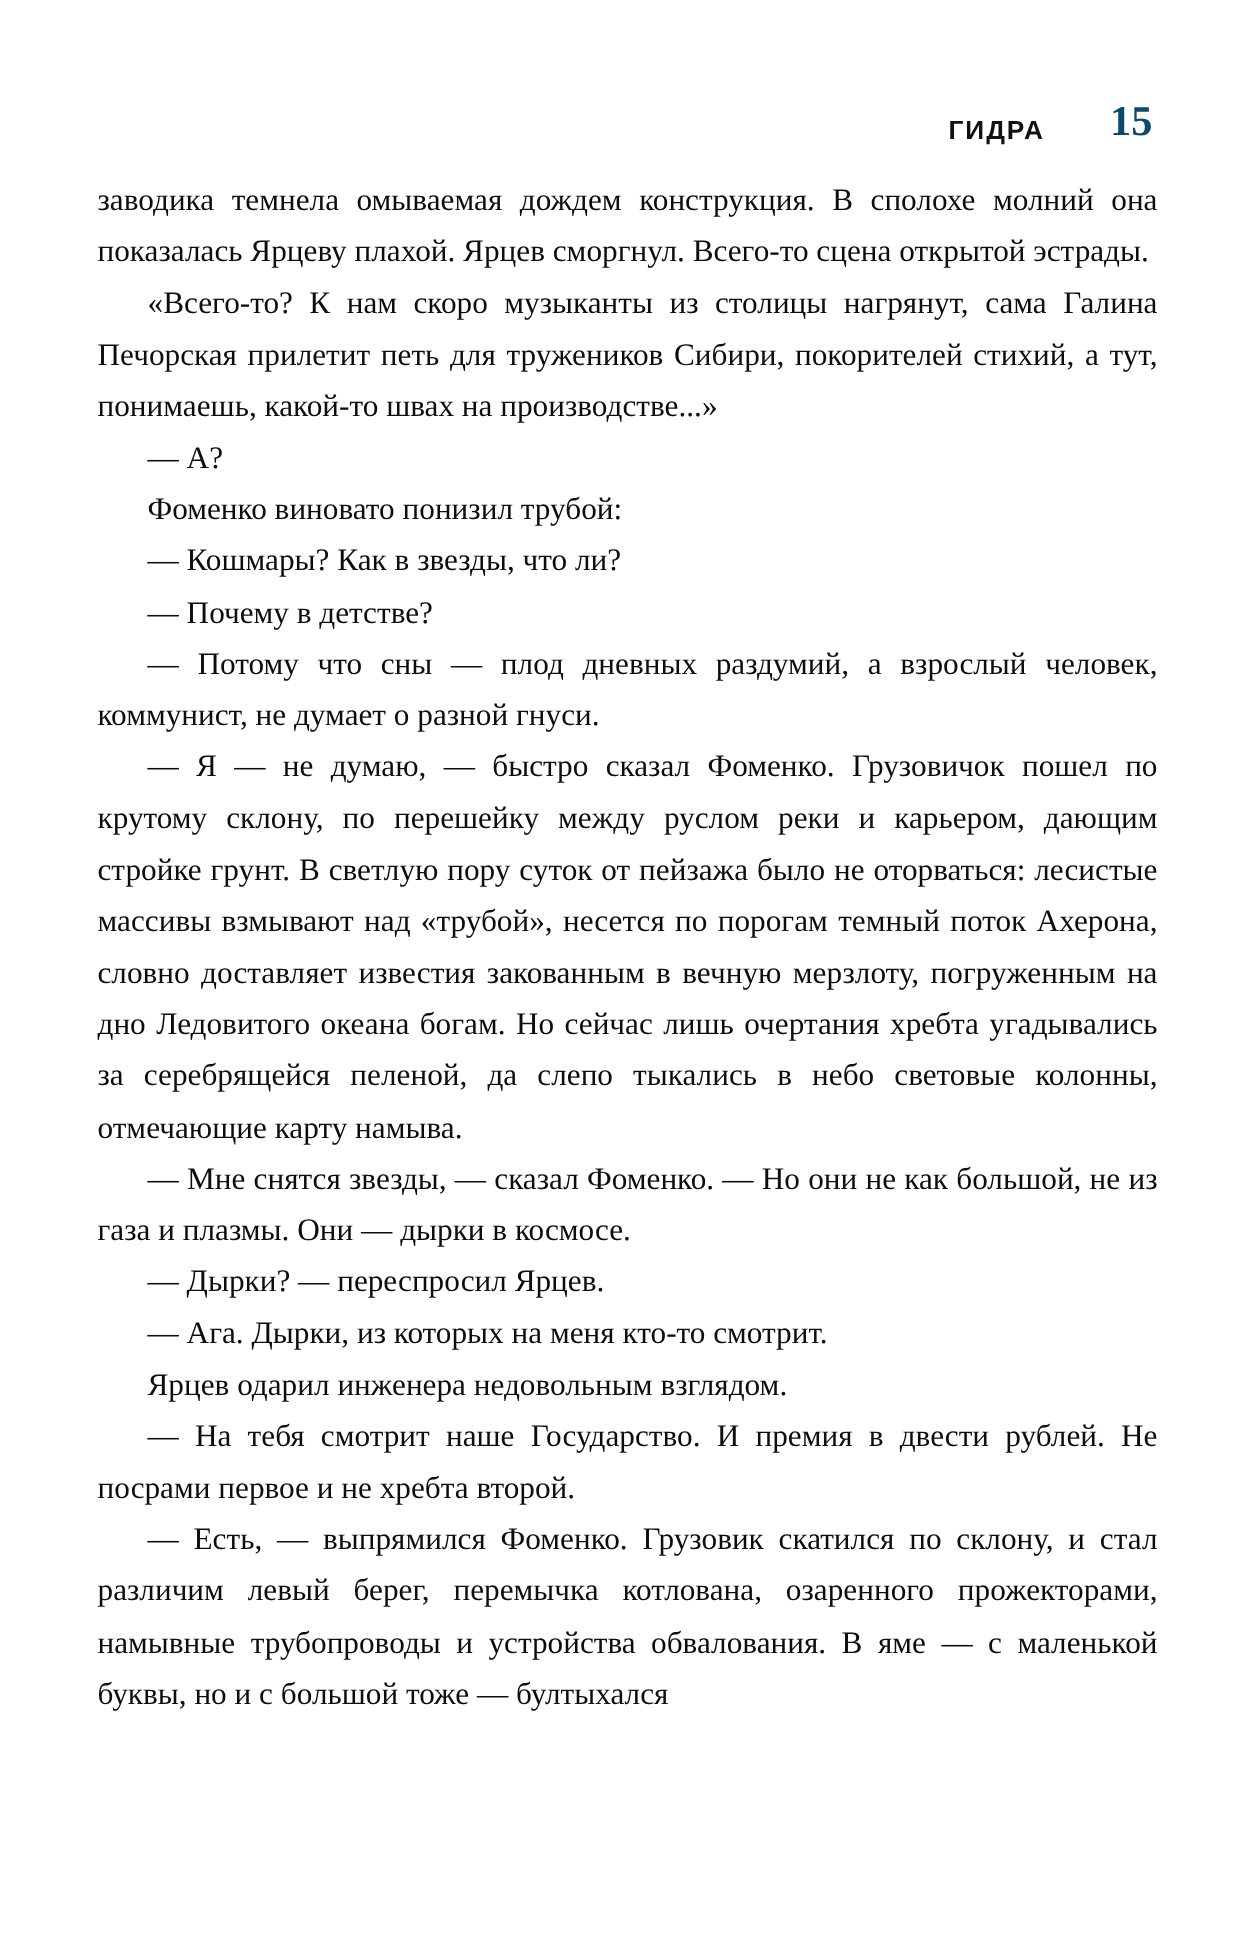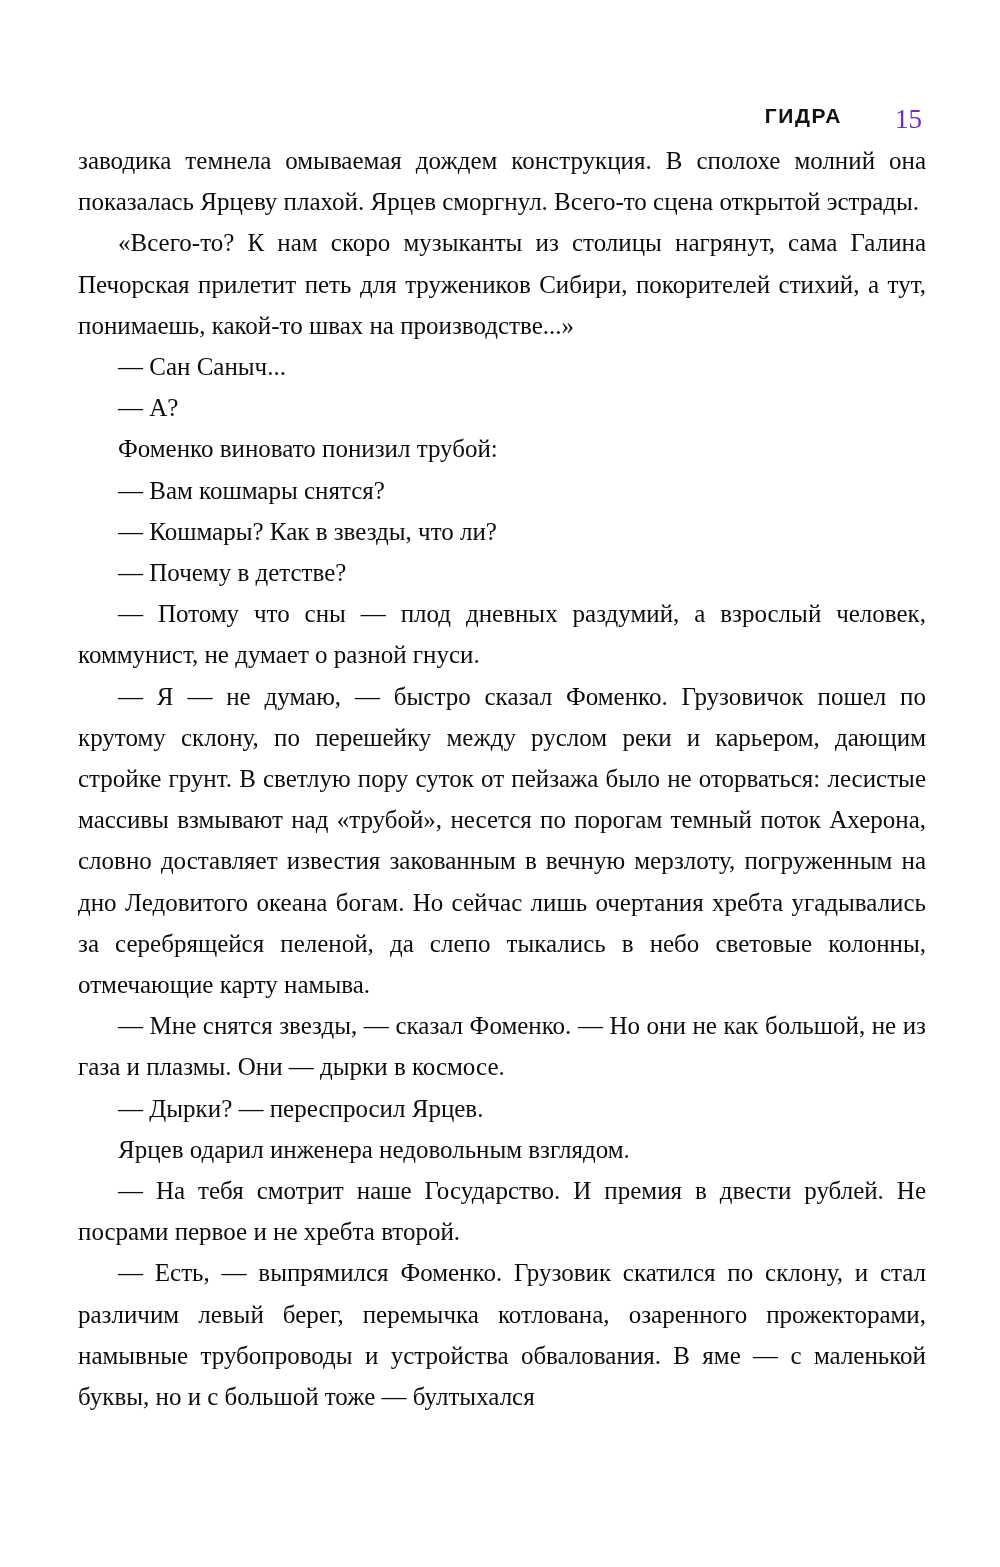--- a/index.html
+++ b/index.html
@@ -19,42 +19,43 @@
     position: absolute;
     left: 0;
     top: 0;
     width: 1000px;
     height: 1567px;
     box-sizing: border-box;
     padding: 0;
   }
   .running-head {
     position: absolute;
-    top: 104px;
+    top: 87px;
     left: 80px;
     right: 78px;
     height: 30px;
     display: flex;
     justify-content: flex-end;
-    align-items: flex-start;
+    align-items: flex-end;
   }
   .running-head .chapter-title {
     font-family: "Liberation Sans", "DejaVu Sans", sans-serif;
     font-weight: 700;
     font-size: 21px;
     letter-spacing: 1.6px;
     color: #111;
   }
   .running-head .folio {
     font-family: "Liberation Serif", "DejaVu Serif", serif;
-    font-size: 27px;
-    color: #6d28d9;
+    font-size: 34px;
+    color: #0c4a6e;
     margin-left: 52px;
     min-width: 28px;
     text-align: right;
+    font-weight: bold;
   }
   .body-text {
     position: absolute;
     top: 140px;
     left: 78px;
     width: 848px;
     font-size: 25px;
     line-height: 41.2px;
     text-align: justify;
     text-justify: inter-word;
@@ -77,28 +78,27 @@
 <div class="page">
 
   <div class="running-head">
     <span class="chapter-title">ГИДРА</span>
     <span class="folio">15</span>
   </div>
 
   <div class="body-text">
     <p>заводика темнела омываемая дождем конструкция. В сполохе молний она показалась Ярцеву плахой. Ярцев сморгнул. Всего-то сцена открытой эстрады.</p>
     <p class="indent">«Всего-то? К нам скоро музыканты из столицы нагрянут, сама Галина Печорская прилетит петь для тружеников Сибири, покорителей стихий, а тут, понимаешь, какой-то швах на производстве...»</p>
-    <p class="indent last-line-natural">— Сан Саныч...</p>
     <p class="indent last-line-natural">— А?</p>
     <p class="indent last-line-natural">Фоменко виновато понизил трубой:</p>
-    <p class="indent last-line-natural">— Вам кошмары снятся?</p>
     <p class="indent last-line-natural">— Кошмары? Как в звезды, что ли?</p>
     <p class="indent last-line-natural">— Почему в детстве?</p>
     <p class="indent">— Потому что сны — плод дневных раздумий, а взрослый человек, коммунист, не думает о разной гнуси.</p>
     <p class="indent">— Я — не думаю, — быстро сказал Фоменко. Грузовичок пошел по крутому склону, по перешейку между руслом реки и карьером, дающим стройке грунт. В светлую пору суток от пейзажа было не оторваться: лесистые массивы взмывают над «трубой», несется по порогам темный поток Ахерона, словно доставляет известия закованным в вечную мерзлоту, погруженным на дно Ледовитого океана богам. Но сейчас лишь очертания хребта угадывались за серебрящейся пеленой, да слепо тыкались в небо световые колонны, отмечающие карту намыва.</p>
     <p class="indent">— Мне снятся звезды, — сказал Фоменко. — Но они не как большой, не из газа и плазмы. Они — дырки в космосе.</p>
     <p class="indent last-line-natural">— Дырки? — переспросил Ярцев.</p>
+    <p class="indent last-line-natural">— Ага. Дырки, из которых на меня кто-то смотрит.</p>
     <p class="indent last-line-natural">Ярцев одарил инженера недовольным взглядом.</p>
     <p class="indent">— На тебя смотрит наше Государство. И премия в двести рублей. Не посрами первое и не хребта второй.</p>
     <p class="indent">— Есть, — выпрямился Фоменко. Грузовик скатился по склону, и стал различим левый берег, перемычка котлована, озаренного прожекторами, намывные трубопроводы и устройства обвалования. В яме — с маленькой буквы, но и с большой тоже — бултыхался</p>
   </div>
 
 </div>
 
 </body></html>

